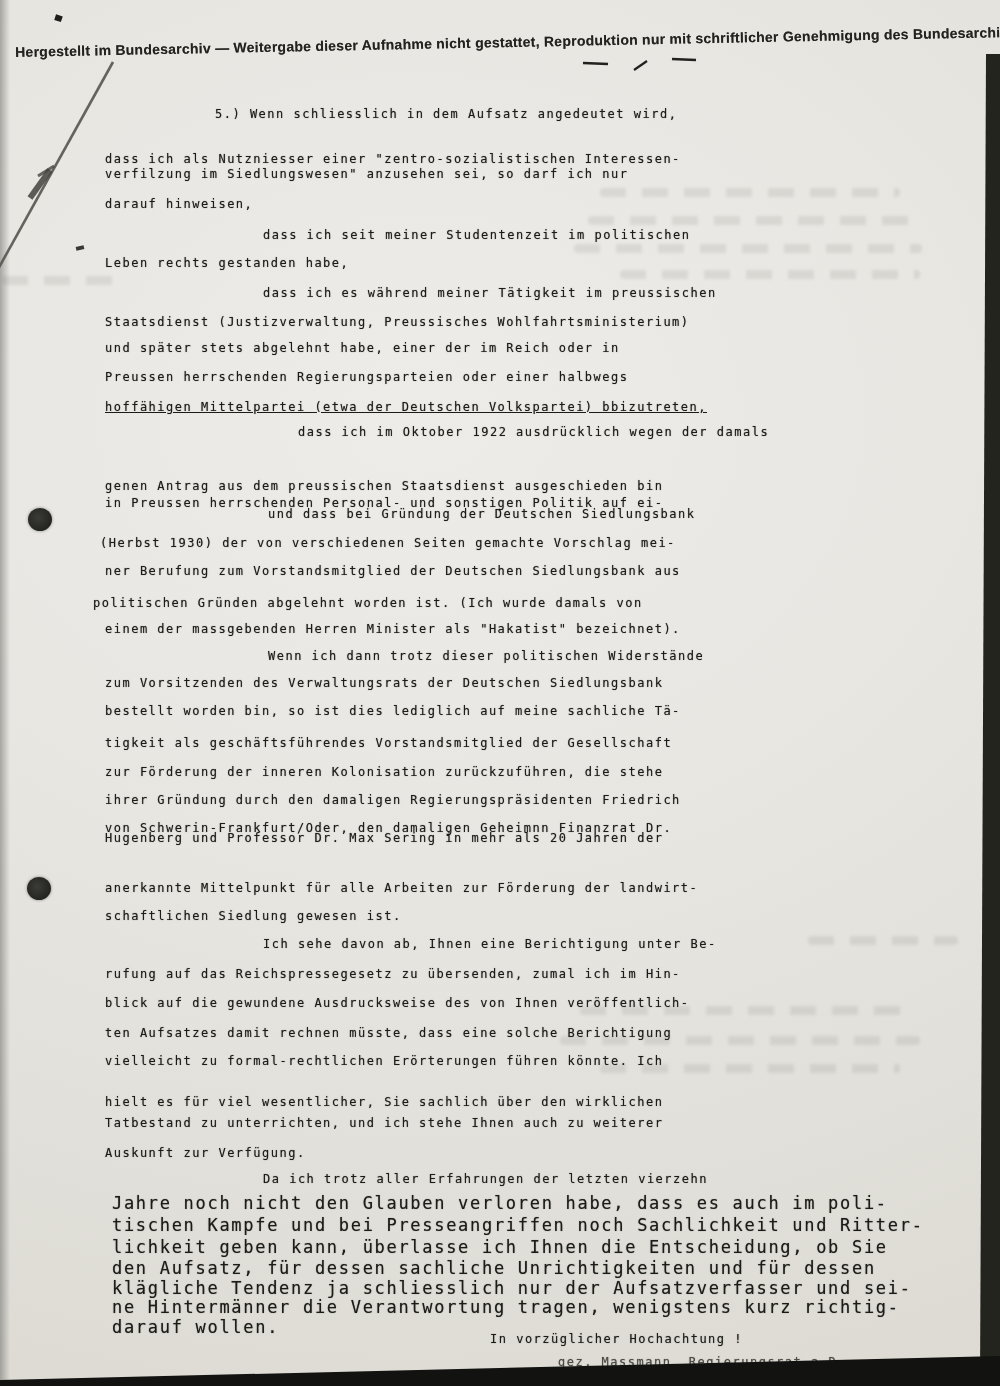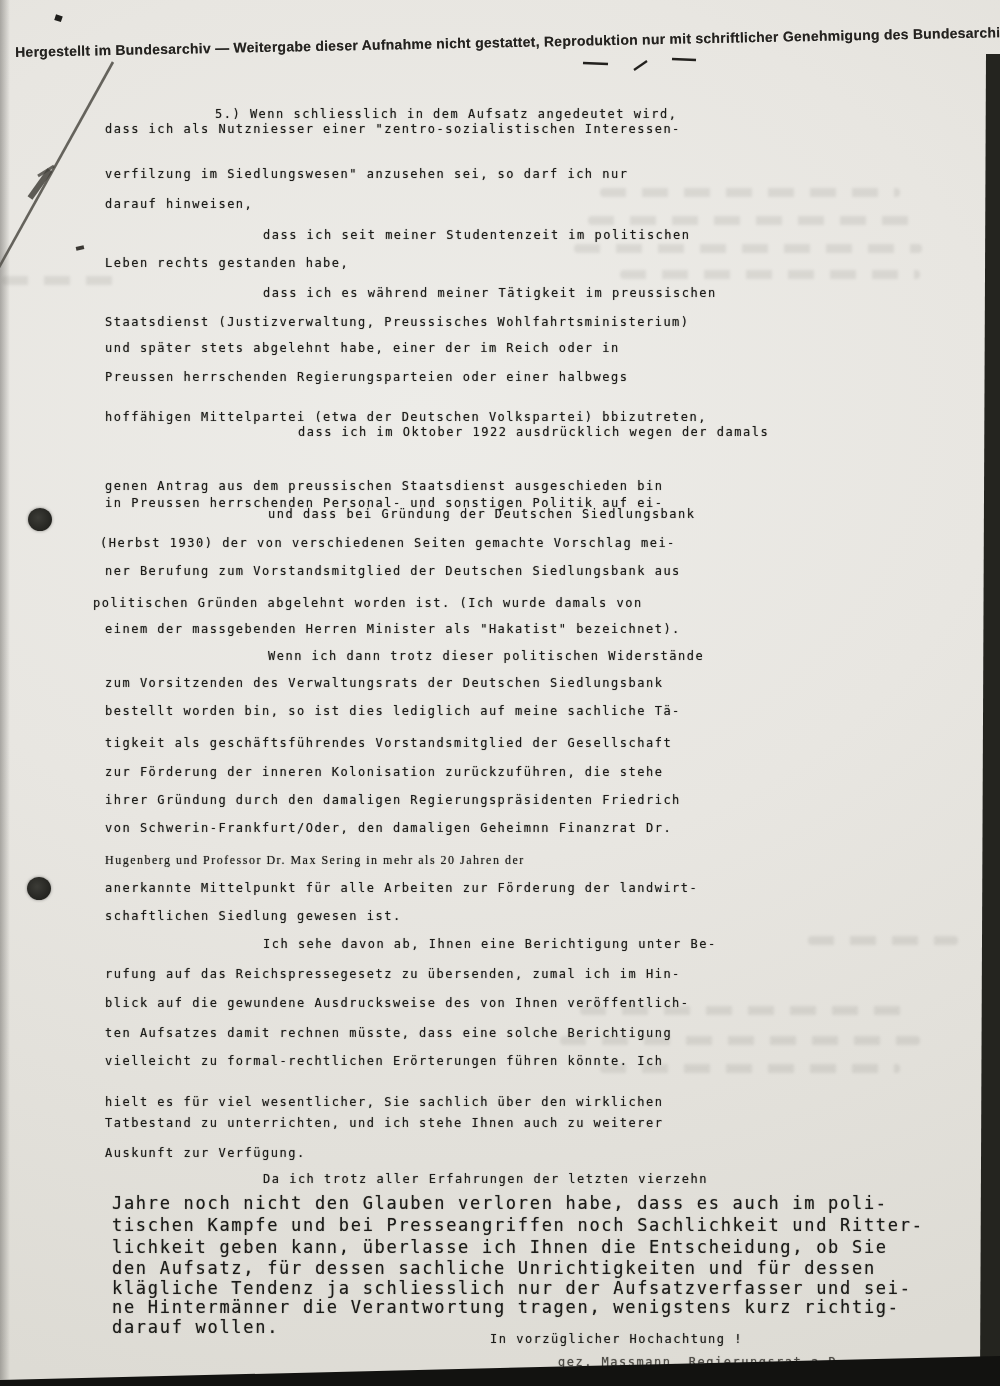--- a/index.html
+++ b/index.html
@@ -47,46 +47,46 @@
 </style>
 </head>
 <body>
 
 <div id="page" style="--ink: #1b1b18;">
 
   <div id="stamp">Hergestellt im Bundesarchiv — Weitergabe dieser Aufnahme nicht gestattet, Reproduktion nur mit schriftlicher Genehmigung des Bundesarchivs.</div>
 
   <div id="typed-lines">
       <div class="tline" style="left: 215px; top: 103px;">5.) Wenn schliesslich in dem Aufsatz angedeutet wird,</div>
-      <div class="tline" style="left: 105px; top: 118px; text-align: right;">dass ich als Nutzniesser einer "zentro-sozialistischen Interessen-</div>
+      <div class="tline" style="left: 105px; top: 148px; text-align: right;">dass ich als Nutzniesser einer "zentro-sozialistischen Interessen-</div>
       <div class="tline" style="left: 105px; top: 163px;">verfilzung im Siedlungswesen" anzusehen sei, so darf ich nur</div>
       <div class="tline" style="left: 105px; top: 193px;">darauf hinweisen,</div>
       <div class="tline" style="left: 263px; top: 224px;">dass ich seit meiner Studentenzeit im politischen</div>
       <div class="tline" style="left: 105px; top: 252px;">Leben rechts gestanden habe,</div>
       <div class="tline" style="left: 263px; top: 282px;">dass ich es während meiner Tätigkeit im preussischen</div>
       <div class="tline" style="left: 105px; top: 311px;">Staatsdienst (Justizverwaltung, Preussisches Wohlfahrtsministerium)</div>
       <div class="tline" style="left: 105px; top: 337px;">und später stets abgelehnt habe, einer der im Reich oder in</div>
       <div class="tline" style="left: 105px; top: 366px;">Preussen herrschenden Regierungsparteien oder einer halbwegs</div>
-      <div class="tline" style="left: 105px; top: 406px;">hoffähigen Mittelpartei (etwa der Deutschen Volkspartei) bbizutreten,</div>
+      <div class="tline" style="left: 105px; top: 396px; text-decoration: underline;">hoffähigen Mittelpartei (etwa der Deutschen Volkspartei) bbizutreten,</div>
       <div class="tline" style="left: 298px; top: 421px;">dass ich im Oktober 1922 ausdrücklich wegen der damals</div>
       <div class="tline" style="left: 105px; top: 448px; margin-top: 44px;">in Preussen herrschenden Personal- und sonstigen Politik auf ei-</div>
       <div class="tline" style="left: 105px; top: 475px;">genen Antrag aus dem preussischen Staatsdienst ausgeschieden bin</div>
       <div class="tline" style="left: 268px; top: 503px;">und dass bei Gründung der Deutschen Siedlungsbank</div>
       <div class="tline" style="left: 100px; top: 532px;">(Herbst 1930) der von verschiedenen Seiten gemachte Vorschlag mei-</div>
       <div class="tline" style="left: 105px; top: 560px;">ner Berufung zum Vorstandsmitglied der Deutschen Siedlungsbank aus</div>
       <div class="tline" style="left: 93px; top: 592px;">politischen Gründen abgelehnt worden ist. (Ich wurde damals von</div>
       <div class="tline" style="left: 105px; top: 618px;">einem der massgebenden Herren Minister als "Hakatist" bezeichnet).</div>
       <div class="tline" style="left: 268px; top: 645px;">Wenn ich dann trotz dieser politischen Widerstände</div>
       <div class="tline" style="left: 105px; top: 672px;">zum Vorsitzenden des Verwaltungsrats der Deutschen Siedlungsbank</div>
       <div class="tline" style="left: 105px; top: 700px;">bestellt worden bin, so ist dies lediglich auf meine sachliche Tä-</div>
       <div class="tline" style="left: 105px; top: 732px;">tigkeit als geschäftsführendes Vorstandsmitglied der Gesellschaft</div>
       <div class="tline" style="left: 105px; top: 761px;">zur Förderung der inneren Kolonisation zurückzuführen, die stehe</div>
       <div class="tline" style="left: 105px; top: 789px;">ihrer Gründung durch den damaligen Regierungspräsidenten Friedrich</div>
       <div class="tline" style="left: 105px; top: 817px;">von Schwerin-Frankfurt/Oder, den damaligen Geheimnn Finanzrat Dr.</div>
-      <div class="tline" style="left: 105px; top: 849px; font-family: Liberation Serif, serif;">Hugenberg und Professor Dr. Max Sering in mehr als 20 Jahren der</div>
+      <div class="tline" style="left: 105px; top: 827px;">Hugenberg und Professor Dr. Max Sering in mehr als 20 Jahren der</div>
       <div class="tline" style="left: 105px; top: 877px;">anerkannte Mittelpunkt für alle Arbeiten zur Förderung der landwirt-</div>
       <div class="tline" style="left: 105px; top: 905px;">schaftlichen Siedlung gewesen ist.</div>
       <div class="tline" style="left: 263px; top: 933px;">Ich sehe davon ab, Ihnen eine Berichtigung unter Be-</div>
       <div class="tline" style="left: 105px; top: 963px;">rufung auf das Reichspressegesetz zu übersenden, zumal ich im Hin-</div>
       <div class="tline" style="left: 105px; top: 992px;">blick auf die gewundene Ausdrucksweise des von Ihnen veröffentlich-</div>
       <div class="tline" style="left: 105px; top: 1022px;">ten Aufsatzes damit rechnen müsste, dass eine solche Berichtigung</div>
       <div class="tline" style="left: 105px; top: 1050px;">vielleicht zu formal-rechtlichen Erörterungen führen könnte. Ich</div>
       <div class="tline" style="left: 105px; top: 1082px; margin-top: 9px;">hielt es für viel wesentlicher, Sie sachlich über den wirklichen</div>
       <div class="tline" style="left: 105px; top: 1112px;">Tatbestand zu unterrichten, und ich stehe Ihnen auch zu weiterer</div>
       <div class="tline" style="left: 105px; top: 1142px;">Auskunft zur Verfügung.</div>

